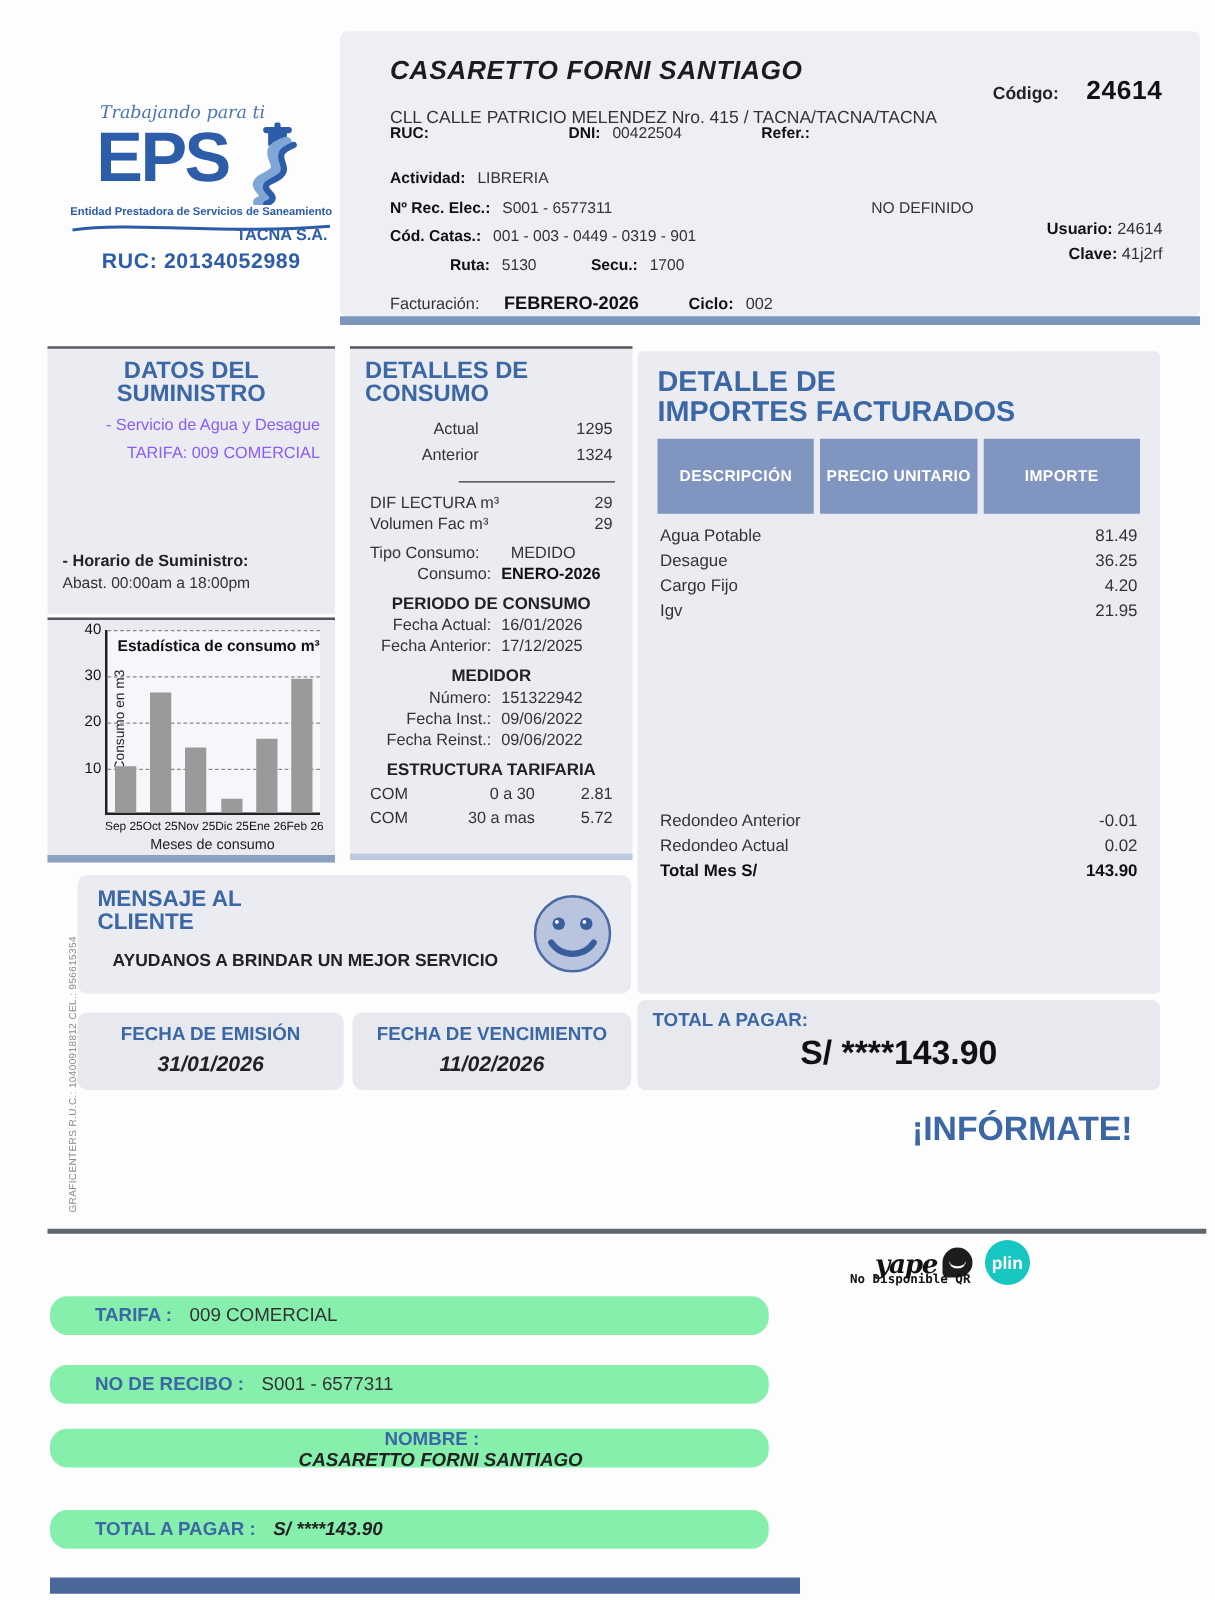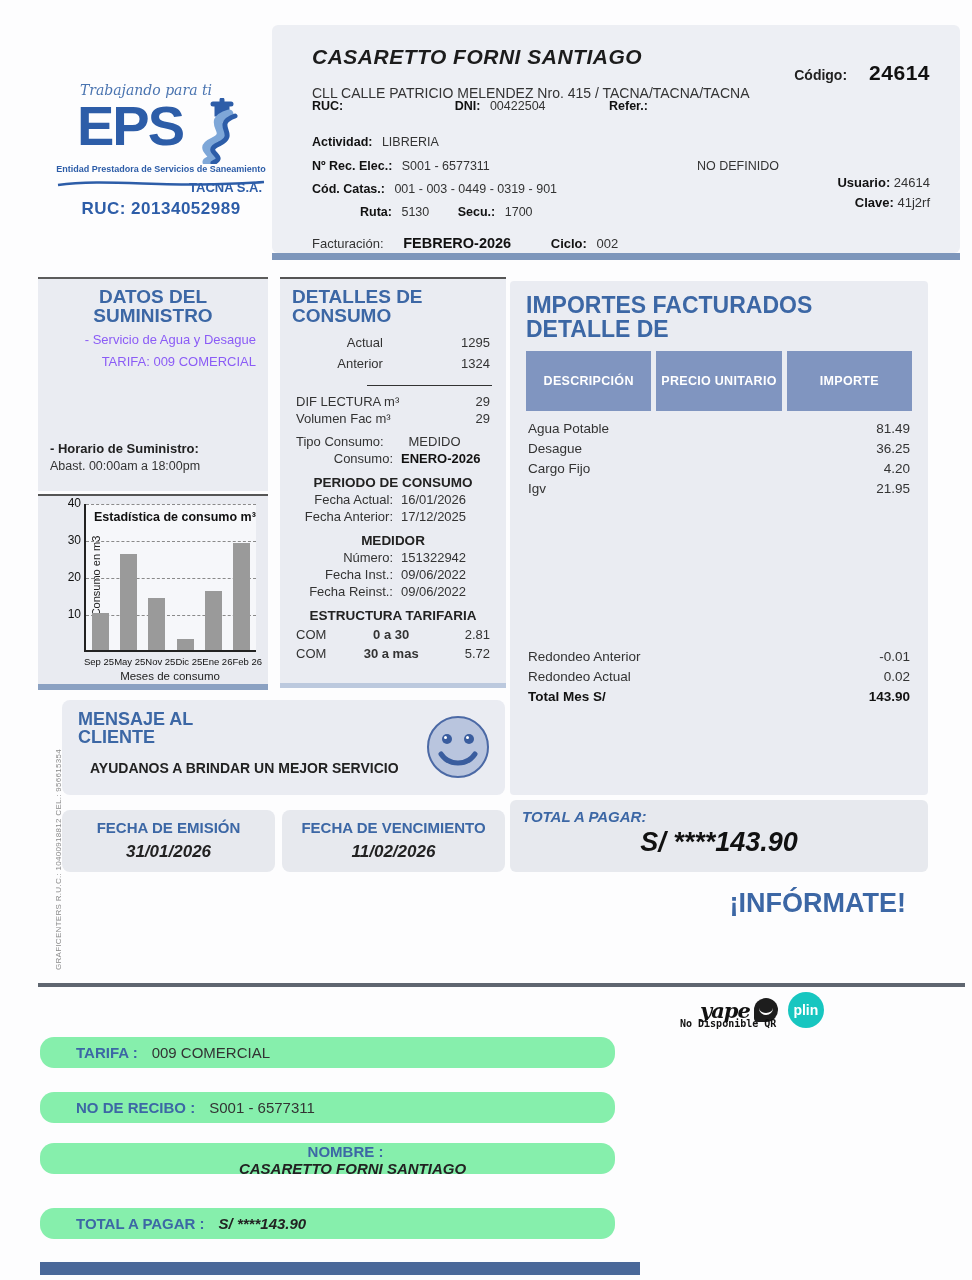--- a/index.html
+++ b/index.html
@@ -63,21 +63,21 @@
   .kv .l { width:45%; text-align:right; }
   .kv .r { flex:1; text-align:right; padding-right:4px; }
   .cons-hr { border-top:1.5px solid #333; width:62%; margin:14px 2px 8px auto; }
   .kv2 { display:flex; justify-content:space-between; font-size:13px; color:#333; margin-top:2px; padding:0 4px; }
   .kv3 { display:flex; font-size:13px; color:#333; margin-top:2px; }
   .kv3 .l { width:50%; text-align:right; }
   .kv3 .r { flex:1; text-align:left; padding-left:8px; }
   .subhead { text-align:center; font-size:13.5px; font-weight:bold; color:#222; margin-top:9px; }
   .estr-row { display:flex; font-size:13px; color:#333; margin-top:4px; padding:0 4px; }
   .estr-row .c1 { width:26%; text-align:left; }
-  .estr-row .c2 { width:42%; text-align:center; padding-left:8px;font-weight:bold; }
+  .estr-row .c2 { width:42%; text-align:right; padding-left:8px; }
   .estr-row .c3 { flex:1; text-align:right; }
 
   
   .importes-panel { position:absolute; left:510px; top:281px; width:418px; height:514px; border-radius:4px; padding:12px 16px; }
   .importes-panel .sec-title { font-size:23px; line-height:1.05; }
   .imp-head { display:flex; gap:5px; margin-top:10px; }
   .imp-head div { background:#8095c0; color:#fff; font-size:12.5px; font-weight:bold; text-align:center; padding:23px 0; flex:1; letter-spacing:.3px; }
   .imp-rows { margin-top:8px; }
   .imp-row { display:flex; justify-content:space-between; font-size:13.5px; color:#333; line-height:20px; padding:0 2px; }
   .redondeo-block { position:absolute; left:18px; right:18px; bottom:88px; }
@@ -89,21 +89,21 @@
   .mensaje-panel .sec-title { font-size:18px; }
   .mensaje-body { font-size:14px; font-weight:bold; color:#222; margin:14px 0 0 12px; }
   .smiley { position:absolute; right:14px; top:14px; }
 
   
   .fecha-pill { position:absolute; top:810px; height:62px; background:#e7e9ee; border-radius:8px; text-align:center; padding-top:9px; }
   .fecha-pill .fl { font-size:15px; font-weight:bold; color:#3c67a5; }
   .fecha-pill .fv { font-size:17px; font-weight:bold; font-style:italic; color:#222; margin-top:6px; }
 
   
-  .totalpagar-panel { position:absolute; left:510px; top:800px; width:418px; height:72px; background:#e7e9ee; border-radius:6px; padding:8px 12px;font-style:italic; }
+  .totalpagar-panel { position:absolute; left:510px; top:800px; width:418px; height:72px; background:#e7e9ee; border-radius:6px; padding:8px 12px; }
   .tp-label { font-size:15px; font-weight:bold; color:#3c67a5; }
   .tp-value { text-align:center; font-size:27px; font-weight:bold; color:#111; margin-top:2px; }
   .informate { position:absolute; left:510px; top:888px; width:418px; text-align:right; font-size:27px; font-weight:bold; color:#3c67a5; padding-right:22px; }
 
   
   .side-note { position:absolute; left:-67px; top:855px; width:250px; transform:rotate(-90deg); font-size:8px; color:#8a8a8a; text-align:center; letter-spacing:.3px; }
 
   
   .divider { position:absolute; left:38px; top:983px; width:927px; height:4px; background:#5f6670; }
   .yape-wrap { position:absolute; left:700px; top:992px; display:flex; align-items:center; }
@@ -170,21 +170,21 @@
       <span class="v">S001 - 6577311</span>
       <span class="nodef">NO DEFINIDO</span>
     </div>
     <div class="hrow" style="top:157px;">
       <b>Cód. Catas.:</b>
       <span class="v">001 - 003 - 0449 - 0319 - 901</span>
     </div>
     <div class="hrow" style="top:180px; left:88px;">
       <b>Ruta:</b>
       <span class="v">5130</span>
-      <b style="margin-left:25px;">Secu.:</b>
+      <b style="margin-left:40px;">Secu.:</b>
       <span class="v">1700</span>
     </div>
     <div class="usuario-block">
       <div><b>Usuario:</b> <span>24614</span></div>
       <div><b>Clave:</b> <span>41j2rf</span></div>
     </div>
     <div class="hrow" style="top:210px; font-size:13px;">
       <span>Facturación:</span>
       <b style="margin-left:16px; font-size:14.5px;">FEBRERO-2026</b>
       <b style="margin-left:36px;">Ciclo:</b>
@@ -222,21 +222,21 @@
           <div class="bar" title="Sep 25: 10" style="height: 37px; background: rgb(154, 154, 154);"></div>
           <div class="bar" title="Oct 25: 26" style="height: 96.2px; background: rgb(154, 154, 154);"></div>
           <div class="bar" title="Nov 25: 14" style="height: 51.8px; background: rgb(154, 154, 154);"></div>
           <div class="bar" title="Dic 25: 3" style="height: 11.1px; background: rgb(154, 154, 154);"></div>
           <div class="bar" title="Ene 26: 16" style="height: 59.2px; background: rgb(154, 154, 154);"></div>
           <div class="bar" title="Feb 26: 29" style="height: 107.3px; background: rgb(154, 154, 154);"></div>
         </div>
     </div>
     <div class="xlabels" id="xlabels-holder">
         <span>Sep 25</span>
-        <span>May 25</span>
+        <span>Oct 25</span>
         <span>Nov 25</span>
         <span>Dic 25</span>
         <span>Ene 26</span>
         <span>Feb 26</span>
       </div>
     <div class="xlab">Meses de consumo</div>
   </div>
 
   <div class="consumo-panel panel">
     <div class="sec-title">
@@ -300,22 +300,22 @@
         <div class="estr-row">
           <div class="c1">COM</div>
           <div class="c2">30 a mas</div>
           <div class="c3">5.72</div>
         </div>
       </div>
   </div>
 
   <div class="importes-panel panel">
     <div class="sec-title">
+      <div>DETALLE DE</div>
       <div>IMPORTES FACTURADOS</div>
-      <div>DETALLE DE</div>
     </div>
     <div class="imp-head" id="imp-head-holder">
         <div>DESCRIPCIÓN</div>
         <div>PRECIO UNITARIO</div>
         <div>IMPORTE</div>
       </div>
     <div class="imp-rows" id="imp-rows-holder">
         <div class="imp-row">
           <div>Agua Potable</div>
           <div>81.49</div>

